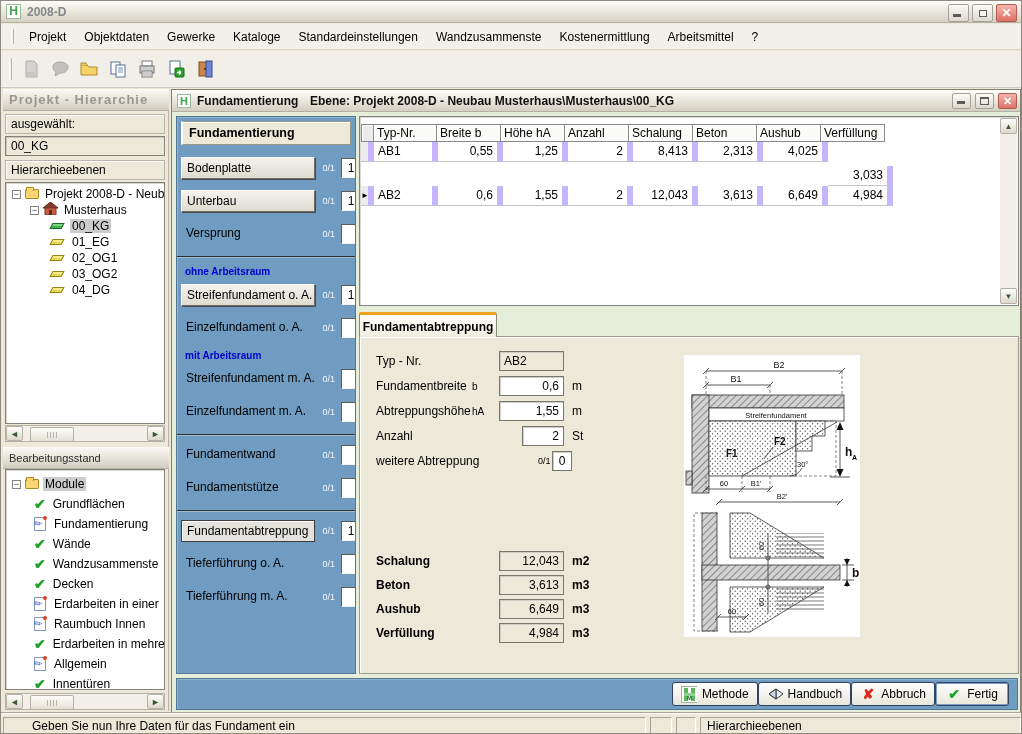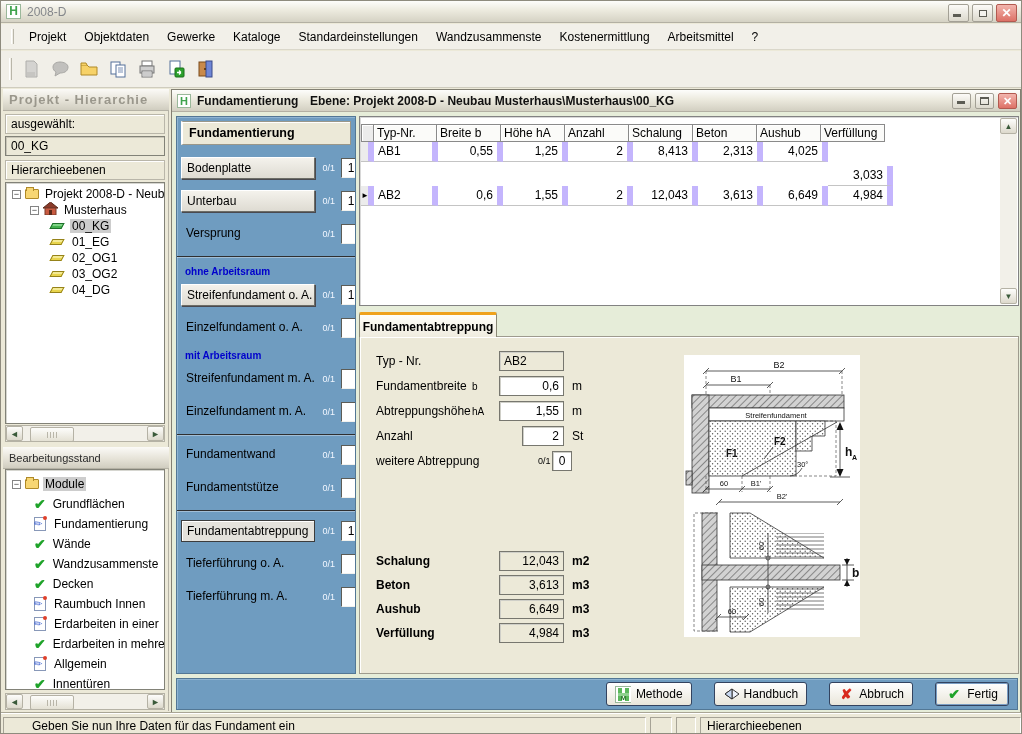--- a/index.html
+++ b/index.html
@@ -8,21 +8,21 @@
     position:relative;width:1022px;height:734px;overflow:hidden;
     background:#ece9d8;font-family:"Liberation Sans",sans-serif;font-size:12px;color:#000;
     border:1px solid #8e8b7e;
   }
   
   .titlebar{position:absolute;left:0;top:0;width:100%;height:22px;
     background:linear-gradient(180deg,#fdfdfb 0%,#eceade 45%,#d5d2c4 100%);
     border-bottom:1px solid #b3b0a3;display:flex;align-items:center;}
   .app-ico{width:15px;height:15px;margin:0 6px 0 5px;background:#fff;border:1px solid #9ab89a;
     color:#3fa34d;font-weight:bold;font-size:12px;line-height:13px;text-align:center;}
-  .titlebar .ttl{font-weight:normal;color:#84878b;font-size:12px;}
+  .titlebar .ttl{font-weight:bold;color:#84878b;font-size:12px;}
   .win-ctl{position:absolute;right:4px;top:3px;display:flex;gap:3px;}
   .wb{width:21px;height:18px;border:1px solid #a3a095;border-radius:2px;
     background:linear-gradient(180deg,#fcfbf8,#dcd9cd);position:relative;cursor:default;}
   .wb.red{background:linear-gradient(180deg,#f2b5ad,#dd7166);border-color:#b25a50;}
   .g-min{position:absolute;left:4px;bottom:4px;width:8px;height:3px;background:#5c5c54;}
   .g-restore{position:absolute;left:6px;top:5px;width:8px;height:7px;border:1px solid #5c5c54;background:#f4f3ee;}
   .g-restore:before{content:"";position:absolute;left:2px;top:-4px;width:8px;height:7px;border:1px solid #5c5c54;background:#f4f3ee;z-index:-1;}
   .g-max{position:absolute;left:4px;top:3px;width:9px;height:8px;border:1px solid #5c5c54;border-top-width:2px;}
   .g-x{position:absolute;inset:0;color:#fff;font-weight:bold;font-size:12px;line-height:16px;text-align:center;}
   
@@ -142,21 +142,21 @@
   .t8{font-size:7.5px;}
   .t9{font-size:9px;}
   .t10b{font-size:10px;font-weight:bold;}
   .t11b{font-size:12px;font-weight:bold;}
   .mid{text-anchor:middle;}
   .ln{stroke:#333;stroke-width:.8;fill:none;}
   .dash{stroke:#555;stroke-width:.7;stroke-dasharray:3,2;fill:none;}
   
   .footer{position:absolute;left:4px;top:588px;width:842px;height:32px;background:#6f9cc0;
     border:1px solid #527795;box-shadow:inset 1px 1px 0 #8fb4d2;display:flex;align-items:center;
-    justify-content:flex-end;gap:22px;padding-right:8px;}
+    justify-content:flex-end;gap:0;padding-right:8px;}
   .xp-btn{height:24px;min-width:74px;border:1px solid #33435f;border-radius:3px;
     background:linear-gradient(180deg,#fff,#e9e6da);display:flex;align-items:center;justify-content:center;
     gap:5px;padding:0 8px;font-size:12px;cursor:pointer;}
   .xp-btn.default{box-shadow:inset 0 0 0 1px #7a9ec4;}
   .bi{width:16px;height:16px;display:flex;align-items:center;justify-content:center;flex:none;}
   .bi .gx{color:#d82a1e;font-weight:bold;font-size:14px;}
   .bi .gc2{color:#1fa32a;font-weight:bold;font-size:14px;}
   
   .statusbar{position:absolute;left:0;top:712px;width:100%;height:22px;background:#ece9d8;
     border-top:1px solid #fff;box-shadow:0 -1px 0 #a9a695;}
@@ -316,25 +316,25 @@
         <div class="trow" style="height: 20px; padding-left: 28px;">
           <span class="i-check">✔</span>
           <span class="lbl">Wandzusammenste</span>
         </div>
         <div class="trow" style="height: 20px; padding-left: 28px;">
           <span class="i-check">✔</span>
           <span class="lbl">Decken</span>
         </div>
         <div class="trow" style="height: 20px; padding-left: 28px;">
           <span class="i-pencil"></span>
+          <span class="lbl">Erdarbeiten in einer</span>
+        </div>
+        <div class="trow" style="height: 20px; padding-left: 28px;">
+          <span class="i-pencil"></span>
           <span class="lbl">Raumbuch Innen</span>
-        </div>
-        <div class="trow" style="height: 20px; padding-left: 28px;">
-          <span class="i-pencil"></span>
-          <span class="lbl">Erdarbeiten in einer</span>
         </div>
         <div class="trow" style="height: 20px; padding-left: 28px;">
           <span class="i-check">✔</span>
           <span class="lbl">Erdarbeiten in mehre</span>
         </div>
         <div class="trow" style="height: 20px; padding-left: 28px;">
           <span class="i-pencil"></span>
           <span class="lbl">Allgemein</span>
         </div>
         <div class="trow" style="height: 20px; padding-left: 28px;">

